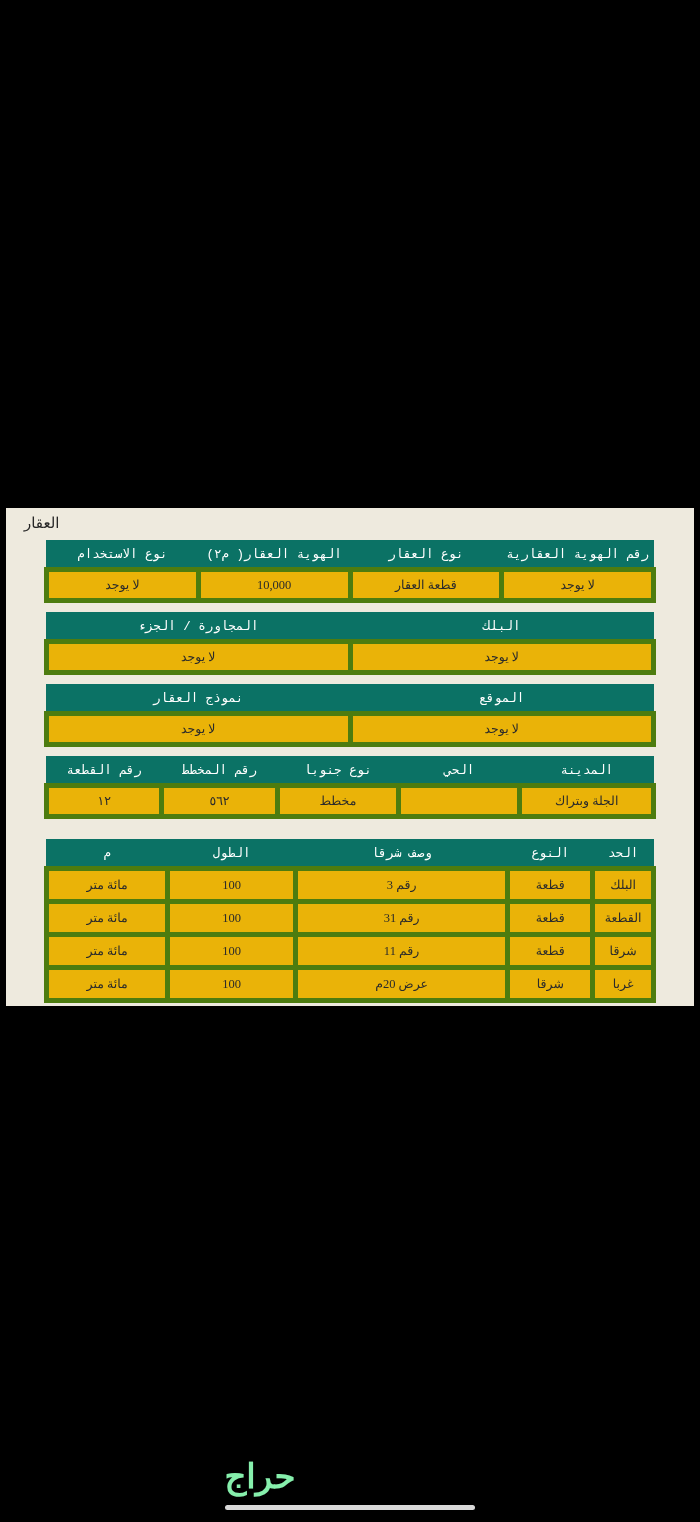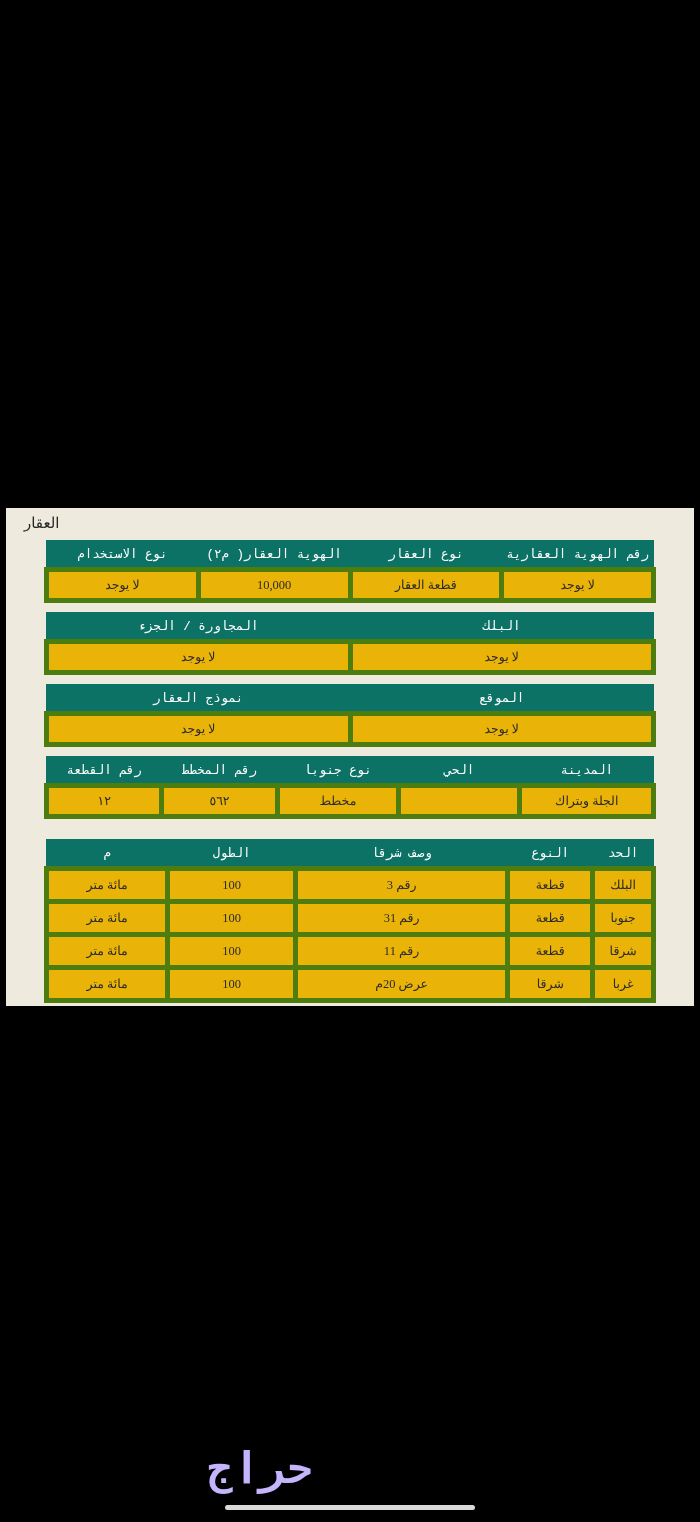--- a/index.html
+++ b/index.html
@@ -86,24 +86,24 @@
   
   #watermark {
     position: absolute;
     left: 0;
     bottom: 26px;
     width: 700px;
     text-align: center;
     direction: rtl;
   }
   #wm-text {
-    font-family: Liberation Mono, monospace;
-    font-size: 44px;
+    font-family: Liberation Sans, sans-serif;
+    font-size: 34px;
     font-weight: bold;
-    color: #c4b5fd;
+    color: #86efac;
     letter-spacing: 2px;
     display: inline-block;
     padding-right: 180px;
   }
   #home-indicator {
     position: absolute;
     left: 50%;
     transform: translateX(-50%);
     bottom: 12px;
     width: 250px;
@@ -231,21 +231,21 @@
         <th class="hdr-cell">م</th>
       </tr>
       <tr>
         <td class="val-cell">البلك</td>
         <td class="val-cell">قطعة</td>
         <td class="val-cell">رقم 3</td>
         <td class="val-cell">100</td>
         <td class="val-cell">مائة متر</td>
       </tr>
       <tr>
-        <td class="val-cell">جنوبا</td>
+        <td class="val-cell">القطعة</td>
         <td class="val-cell">قطعة</td>
         <td class="val-cell">رقم 31</td>
         <td class="val-cell">100</td>
         <td class="val-cell">مائة متر</td>
       </tr>
       <tr>
         <td class="val-cell">شرقا</td>
         <td class="val-cell">قطعة</td>
         <td class="val-cell">رقم 11</td>
         <td class="val-cell">100</td>

